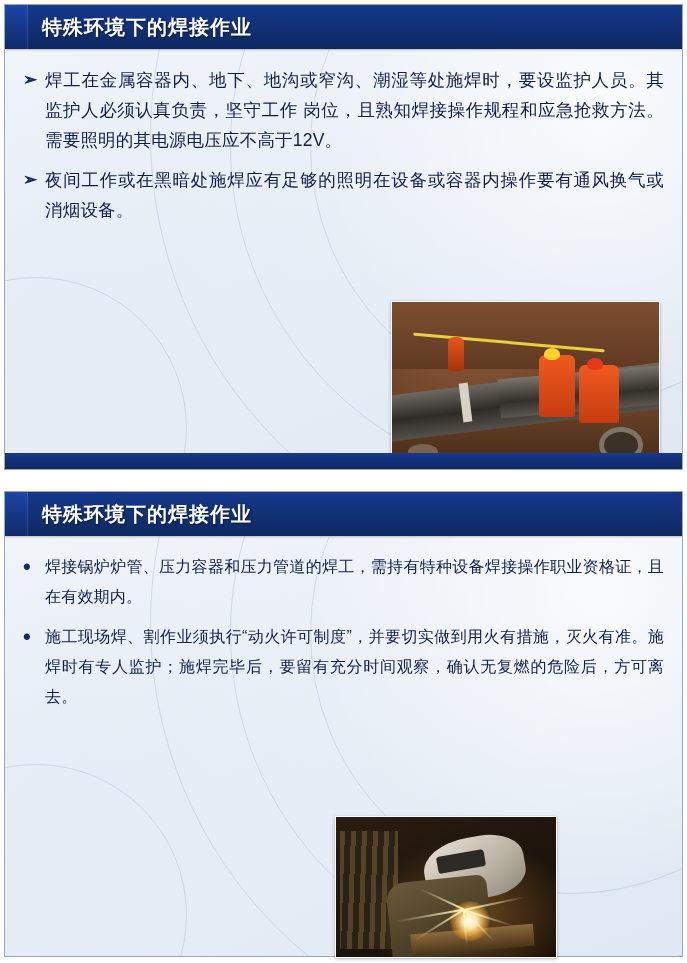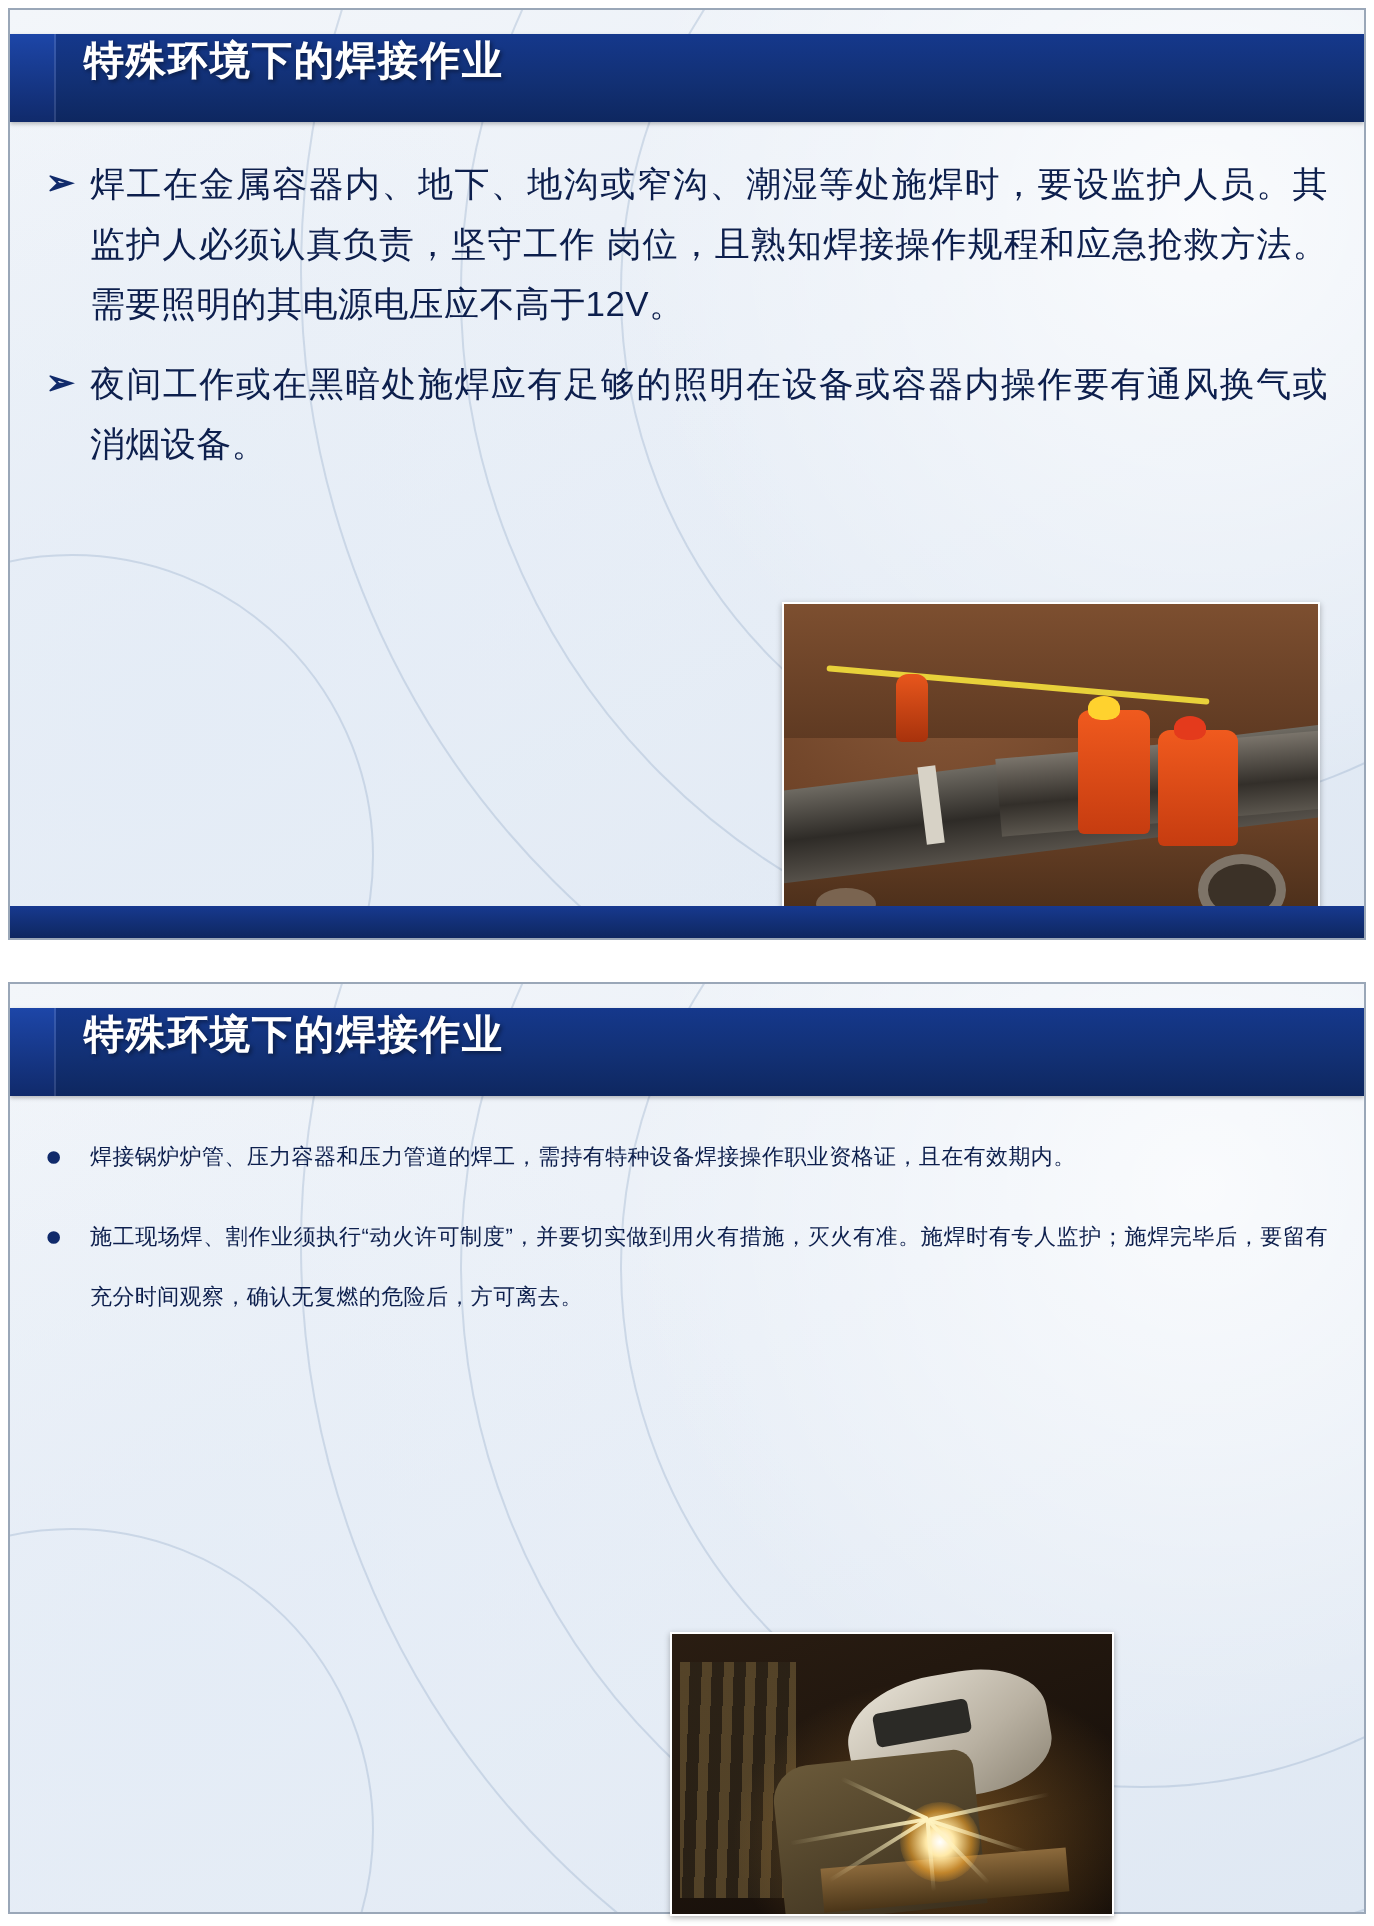--- a/index.html
+++ b/index.html
@@ -44,22 +44,22 @@
   .arc.a1 { width: 520px; height: 520px; right: -150px; top: -120px; }
   .arc.a2 { width: 680px; height: 680px; right: -230px; top: -200px; }
   .arc.a3 { width: 860px; height: 860px; right: -330px; top: -300px; }
   .arc.a4 { width: 300px; height: 300px; left: -120px; bottom: -110px; }
 
   .title-bar {
     position: relative;
     height: 44px;
     background: linear-gradient(180deg, #15388c 0%, #123074 55%, #0e2760 100%);
     display: flex;
+    align-items: center;
     box-shadow: 0 1px 2px rgba(0,0,0,0.25);
-    margin-top: 12px;
   }
   .title-accent {
     width: 22px;
     height: 100%;
     background: linear-gradient(180deg, #1d46a8 0%, #102a6b 100%);
     border-right: 1px solid rgba(255,255,255,0.12);
   }
   .title-text {
     color: #ffffff;
     font-size: 20px;
@@ -100,21 +100,21 @@
   }
   .bullet .text {
     color: #0d1f4d;
     font-size: 17.5px;
     font-weight: normal;
     line-height: 30px;
     letter-spacing: 0.2px;
     text-align: justify;
     flex: 1 1 auto;
   }
-  .slide2 .bullet .text { font-size: 11px; }
+  .slide2 .bullet .text { font-size: 16px; }
 
   .photo {
     position: absolute;
     border: 1px solid #ffffff;
     box-shadow: 0 1px 3px rgba(0,0,0,0.3);
     overflow: hidden;
   }
   
   .photo1 {
     left: 386px;

